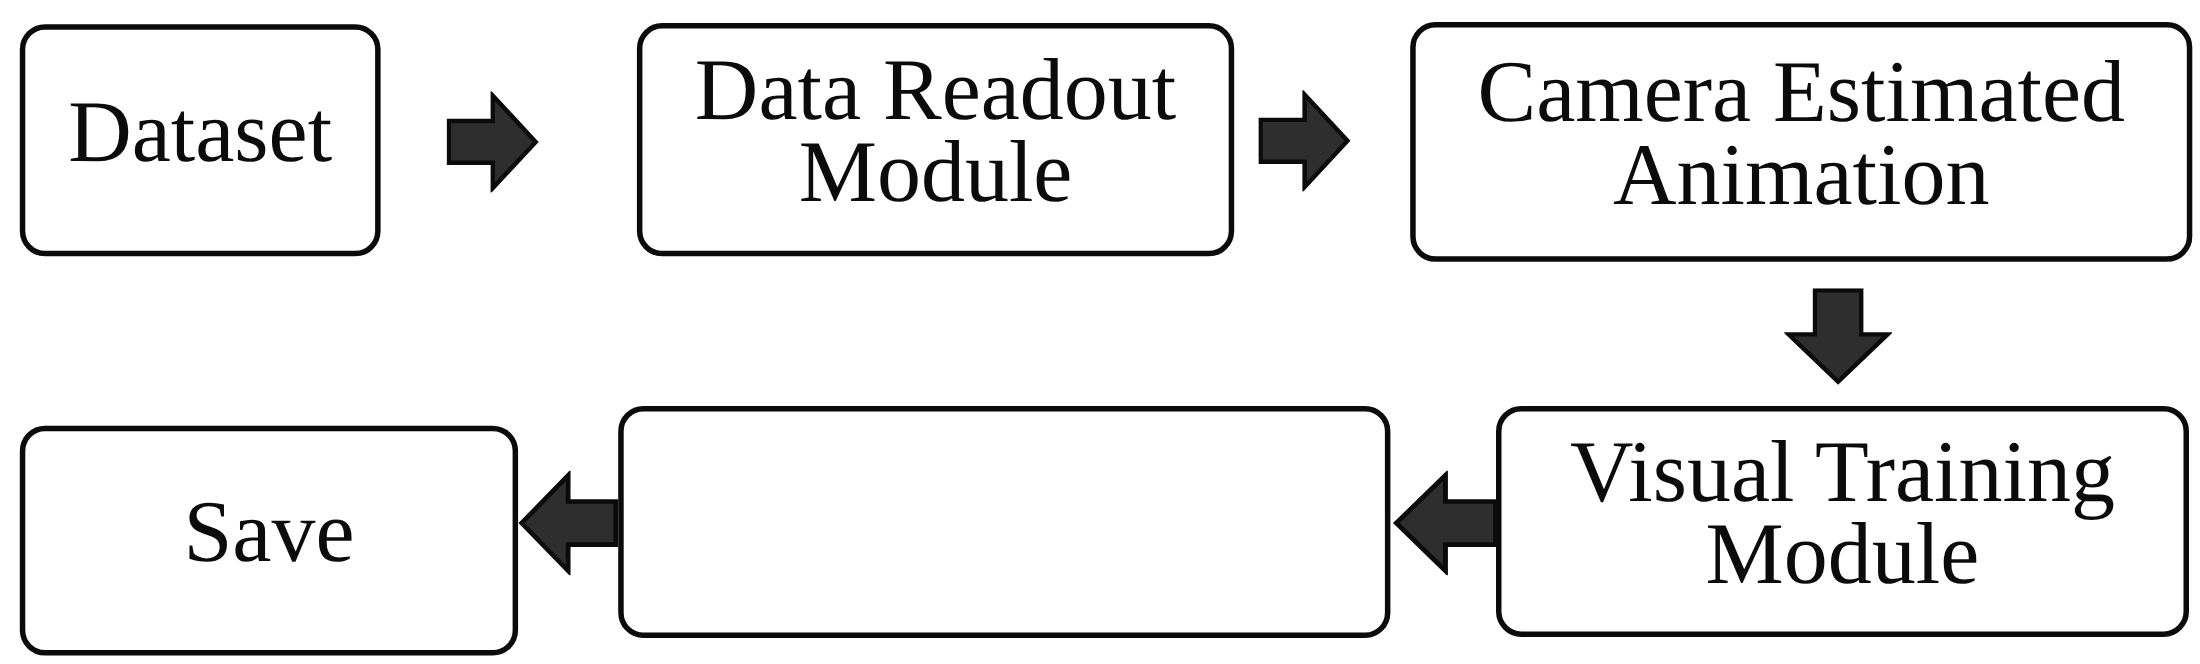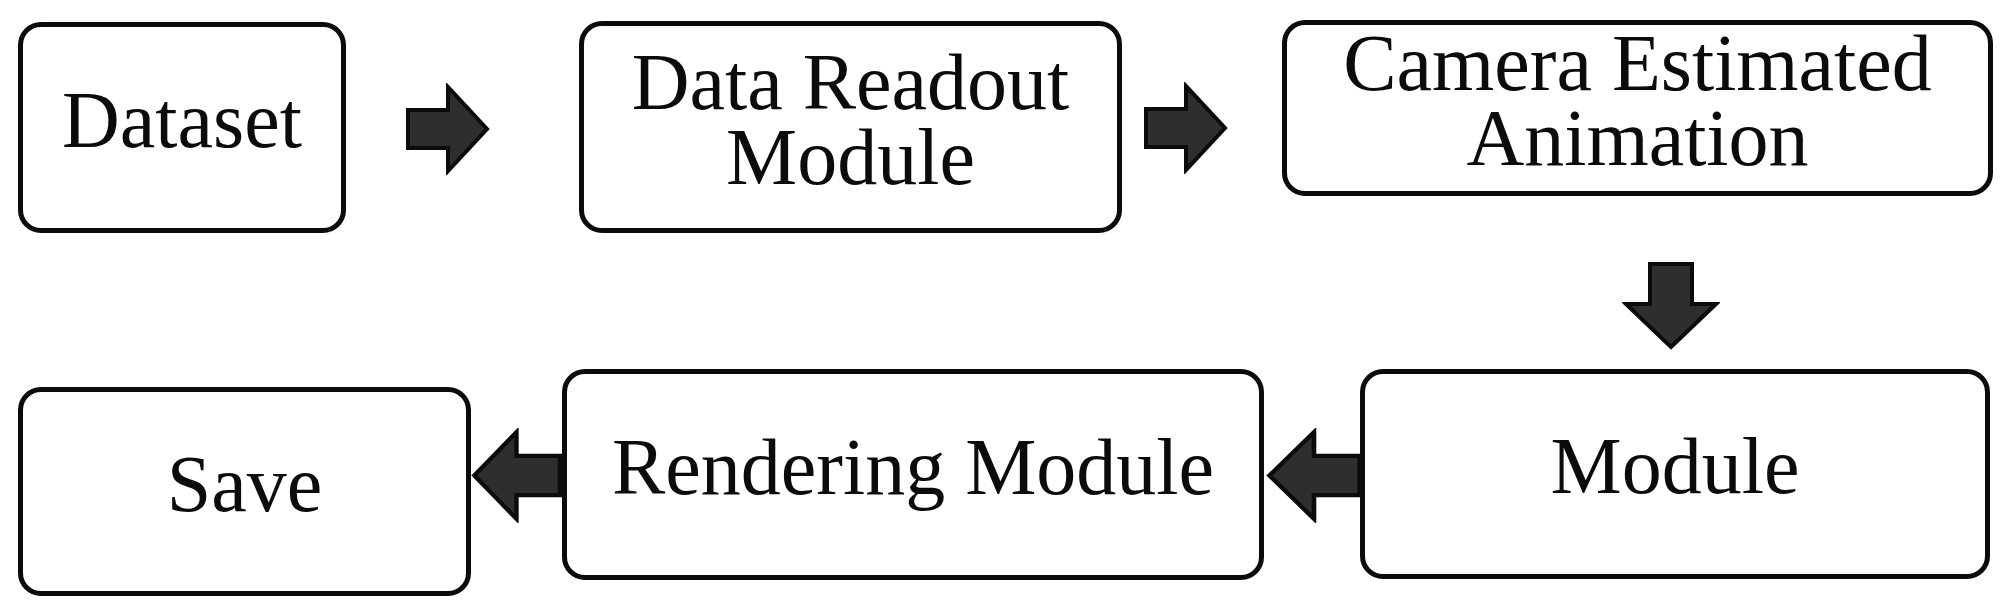--- a/index.html
+++ b/index.html
@@ -38,21 +38,21 @@
   .arrow { position: absolute; display: block; }
   .arrow polygon {
     fill: var(--arrow-fill);
     stroke: var(--ink);
     stroke-width: 4;
     stroke-linejoin: miter;
   }
   
   #n-dataset    { left: 18px;   top: 22px;  width: 328px; height: 211px; }
   #n-readout    { left: 543px;  top: 21px;  width: 543px; height: 212px; margin-left: 36px; }
-  #n-camera     { left: 1282px; top: 20px;  width: 711px; height: 176px; }
+  #n-camera     { left: 1282px; top: 20px;  width: 711px; height: 218px; }
   #n-save       { left: 18px;   top: 371px; width: 453px; height: 209px; margin-top: 16px; }
   #n-interact   { left: 562px;  top: 369px; width: 702px; height: 211px; }
   #n-visual     { left: 1360px; top: 369px; width: 630px; height: 210px; }
   
   #a-r1   { left: 406px;  top: 83px;  width: 84px; height: 92px; }
   #a-r2   { left: 1144px; top: 82px;  width: 84px; height: 92px; }
   #a-down { left: 1622px; top: 262px; width: 98px; height: 88px; }
   #a-l1   { left: 1266px; top: 428px; width: 96px; height: 95px; }
   #a-l2   { left: 471px;  top: 428px; width: 91px; height: 95px; }
 </style>
@@ -89,24 +89,24 @@
 
   <div class="node" id="n-save">
     <span>Save</span>
   </div>
 
   <svg class="arrow" id="a-l2" viewBox="0 0 84 92" preserveAspectRatio="none">
     <polygon points="82,27 42,27 42,4 3,46 42,88 42,65 82,65"></polygon>
   </svg>
 
   <div class="node" id="n-interact">
-    <span>Rendering Module</span>
   </div>
 
   <svg class="arrow" id="a-l1" viewBox="0 0 84 92" preserveAspectRatio="none">
     <polygon points="82,27 42,27 42,4 3,46 42,88 42,65 82,65"></polygon>
   </svg>
 
   <div class="node" id="n-visual">
+    <span>Visual Training</span>
     <span>Module</span>
   </div>
 
 </div>
 
 </body></html>

